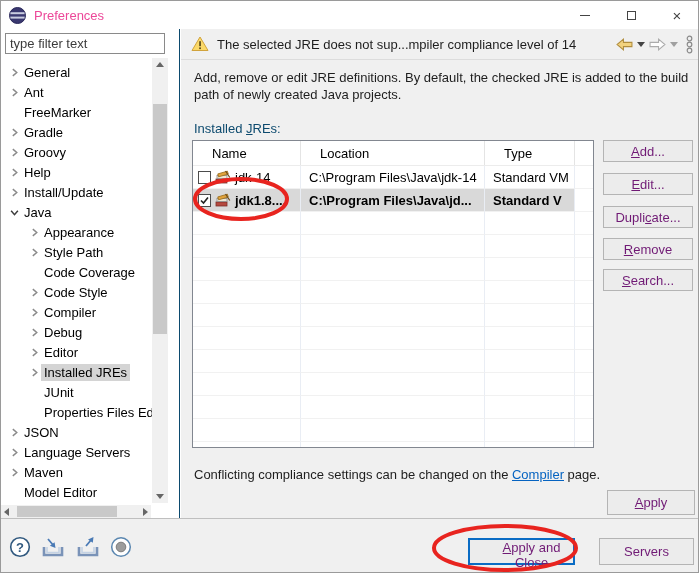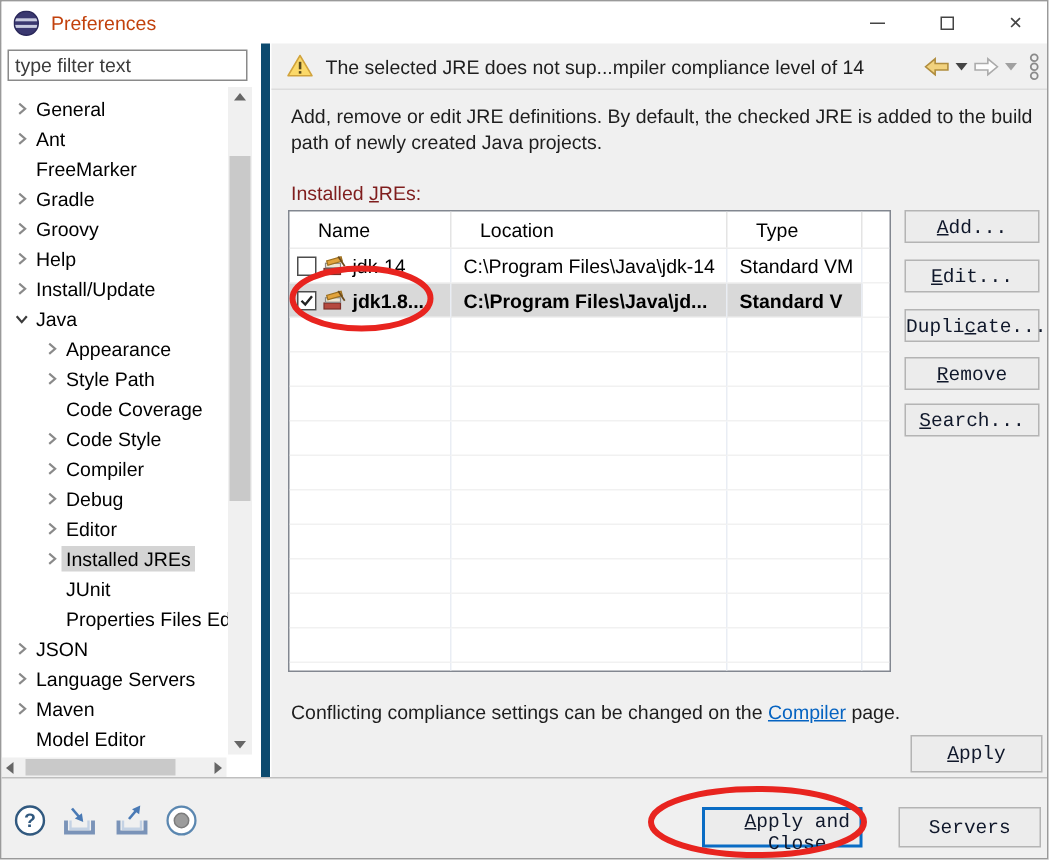--- a/index.html
+++ b/index.html
@@ -5,30 +5,30 @@
   * { box-sizing: border-box; margin: 0; padding: 0; }
   html,body { background:#cfcfcf; }
   body { font-family:"Liberation Sans", sans-serif; }
   .window { position:relative; width:699px; height:573px; background:#fff; overflow:hidden;
             font-size:13px; color:#000; border:1px solid #9a9a9a; }
 
   
   .titlebar { position:absolute; left:0; top:0; width:699px; height:28px; background:#fff;
               display:flex; align-items:center; }
   .titlebar .logo { margin-left:8px; width:17px; height:17px; }
-  .titlebar .title { margin-left:8px; color:#c2410c; font-size:13px; }
+  .titlebar .title { margin-left:8px; color:#ec4899; font-size:13px; }
   .win-controls { position:absolute; right:0; top:0; height:28px; display:flex; }
   .win-ctl { width:46px; height:28px; display:flex; align-items:center; justify-content:center; }
   .glyph-min { width:10px; border-top:1px solid #444; display:block; }
   .glyph-max { width:9px; height:9px; border:1px solid #444; display:block; }
   .glyph-close { font-size:15px; color:#444; line-height:1; }
 
   
   .sidebar { position:absolute; left:0; top:28px; width:179px; height:489px; background:#fff;
-             border-right:6px solid #0c4a6e; overflow:hidden; }
+             border-right:1px solid #0c4a6e; overflow:hidden; }
   .filter-input { position:absolute; left:4px; top:4px; width:160px; height:21px;
                   border:1px solid #8a8a8a; font-family:inherit; font-size:13px; color:#3c3c3c;
                   padding:0 4px; background:#fff; }
   .tree { position:absolute; left:0; top:33px; width:150px; }
   .tree-item { height:20px; display:flex; align-items:center; white-space:nowrap; cursor:default; }
   .tree-item.lvl0 { padding-left:6px; }
   .tree-item.lvl1 { padding-left:26px; }
   .chevron { width:14px; height:12px; display:inline-flex; align-items:center; justify-content:center; flex:none; }
   .chevron.right { color:#8a8a8a; }
   .chevron.down  { color:#3c3c3c; }
@@ -52,40 +52,40 @@
             border-bottom:1px solid #dcdcdc; display:flex; align-items:center; }
   .banner .warn { margin-left:10px; flex:none; display:flex; }
   .banner .msg { margin-left:8px; color:#1e1e1e; white-space:nowrap; }
   .banner-nav { position:absolute; right:6px; top:0; height:30px; display:flex; align-items:center; gap:4px; }
   .caret { width:0; height:0; border-left:4px solid transparent; border-right:4px solid transparent; border-top:5px solid #444; }
   .caret.dim { border-top-color:#a0a0a0; }
 
   
   .content { position:absolute; left:180px; top:59px; width:519px; height:458px; background:#f0f0f0; }
   .desc { position:absolute; left:13px; top:9px; width:502px; line-height:17px; color:#1e1e1e; }
-  .tbl-label { position:absolute; left:13px; top:61px; color:#7f1d1d; }
+  .tbl-label { position:absolute; left:13px; top:61px; color:#0c4a6e; }
 
   .jre-table { position:absolute; left:11px; top:80px; width:402px; height:308px;
                background:#fff; border:1px solid #828790; overflow:hidden; }
   .t-row { display:flex; height:23px; }
   .t-head { display:flex; height:25px; border-bottom:1px solid #ececec; }
   .t-cell { flex:none; display:flex; align-items:center; overflow:hidden; white-space:nowrap;
             border-right:1px solid #e9edf4; }
   .c-name { width:108px; padding-left:5px; }
   .c-loc  { width:184px; padding-left:8px; }
   .c-type { width:90px;  padding-left:8px; }
   .c-end  { flex:1 1 auto; border-right:none; }
   .t-head .t-cell { border-right:1px solid #e4e4e4; padding-left:19px; }
   .t-row .t-cell { border-bottom:1px solid #f1f1f1; }
   .t-row.sel .t-cell.hl { background:#d9d9d9; font-weight:bold; }
   .cb { width:13px; height:13px; border:1px solid #4c4c4c; background:#fff; flex:none;
         display:inline-flex; align-items:center; justify-content:center; margin-right:4px; }
   .jre-ico { flex:none; margin-right:4px; display:inline-flex; }
 
-  .win-btn { font-family:Liberation Mono, monospace; font-size:13px; color:#0f172a; background:#ececec;
+  .win-btn { font-family:Liberation Sans, sans-serif; font-size:13px; color:#701a75; background:#ececec;
              border:1px solid #b4b4b4; cursor:default; }
   .side-btn { position:absolute; left:422px; width:90px; height:22px; }
   .side-btn:nth-of-type(1){ top:80px; } .side-btn:nth-of-type(2){ top:113px; }
   .side-btn:nth-of-type(3){ top:146px; } .side-btn:nth-of-type(4){ top:178px; }
   .side-btn:nth-of-type(5){ top:209px; }
 
   .note { position:absolute; left:13px; top:407px; color:#1e1e1e; }
   .note .link { color:#0563c1; text-decoration:underline; cursor:pointer; }
   .apply-btn { position:absolute; left:426px; top:430px; width:88px; height:25px; }
 

